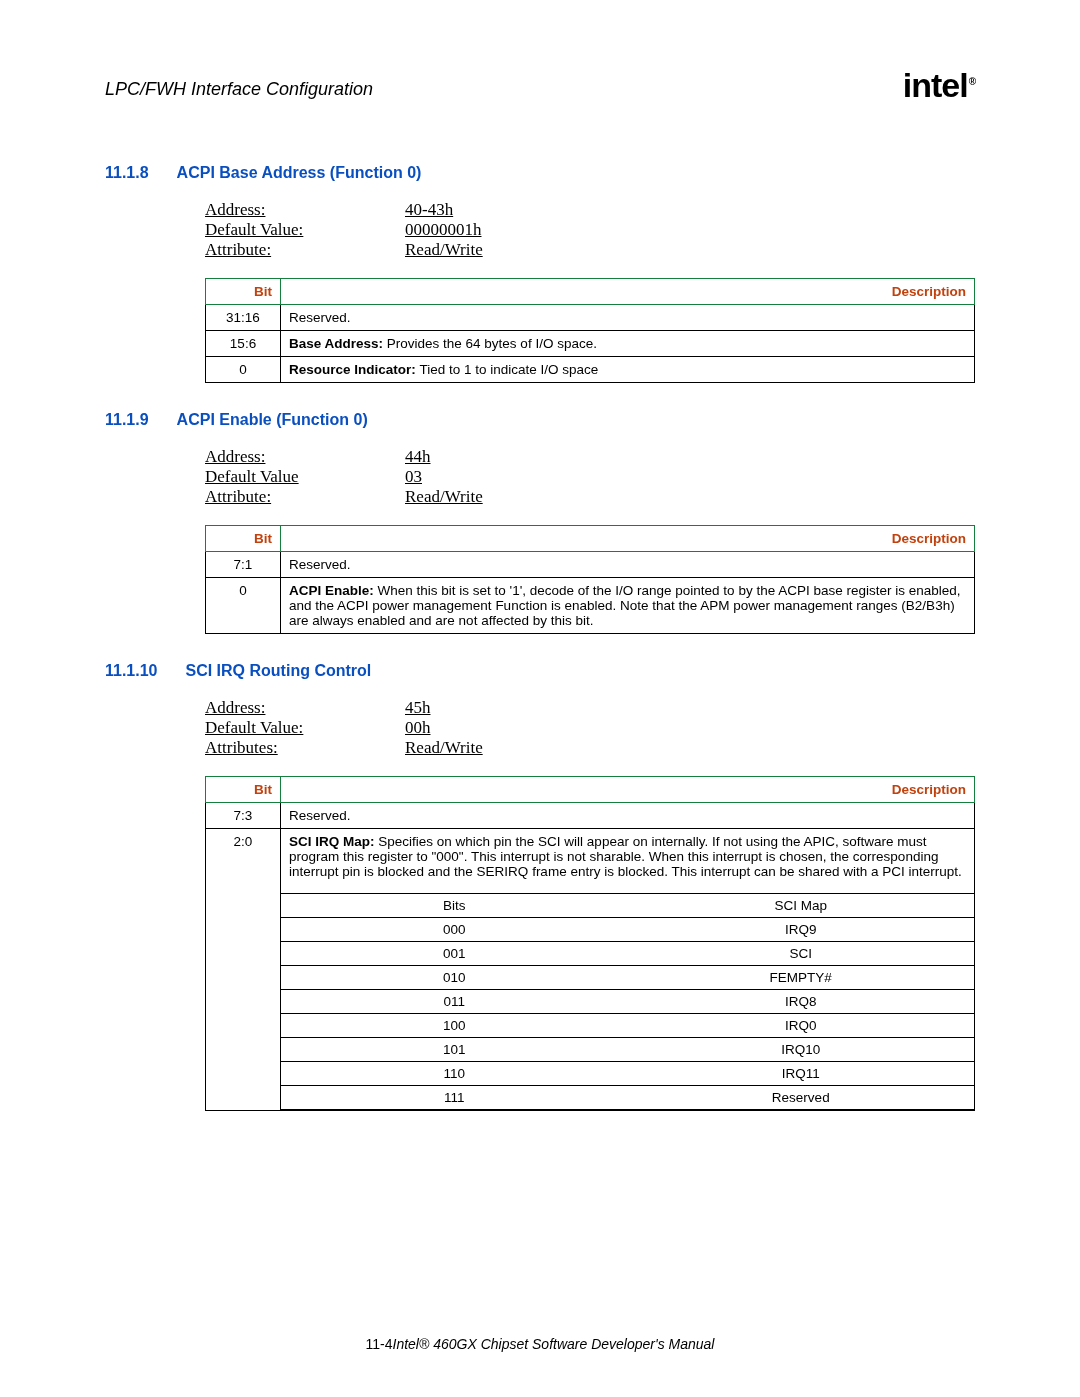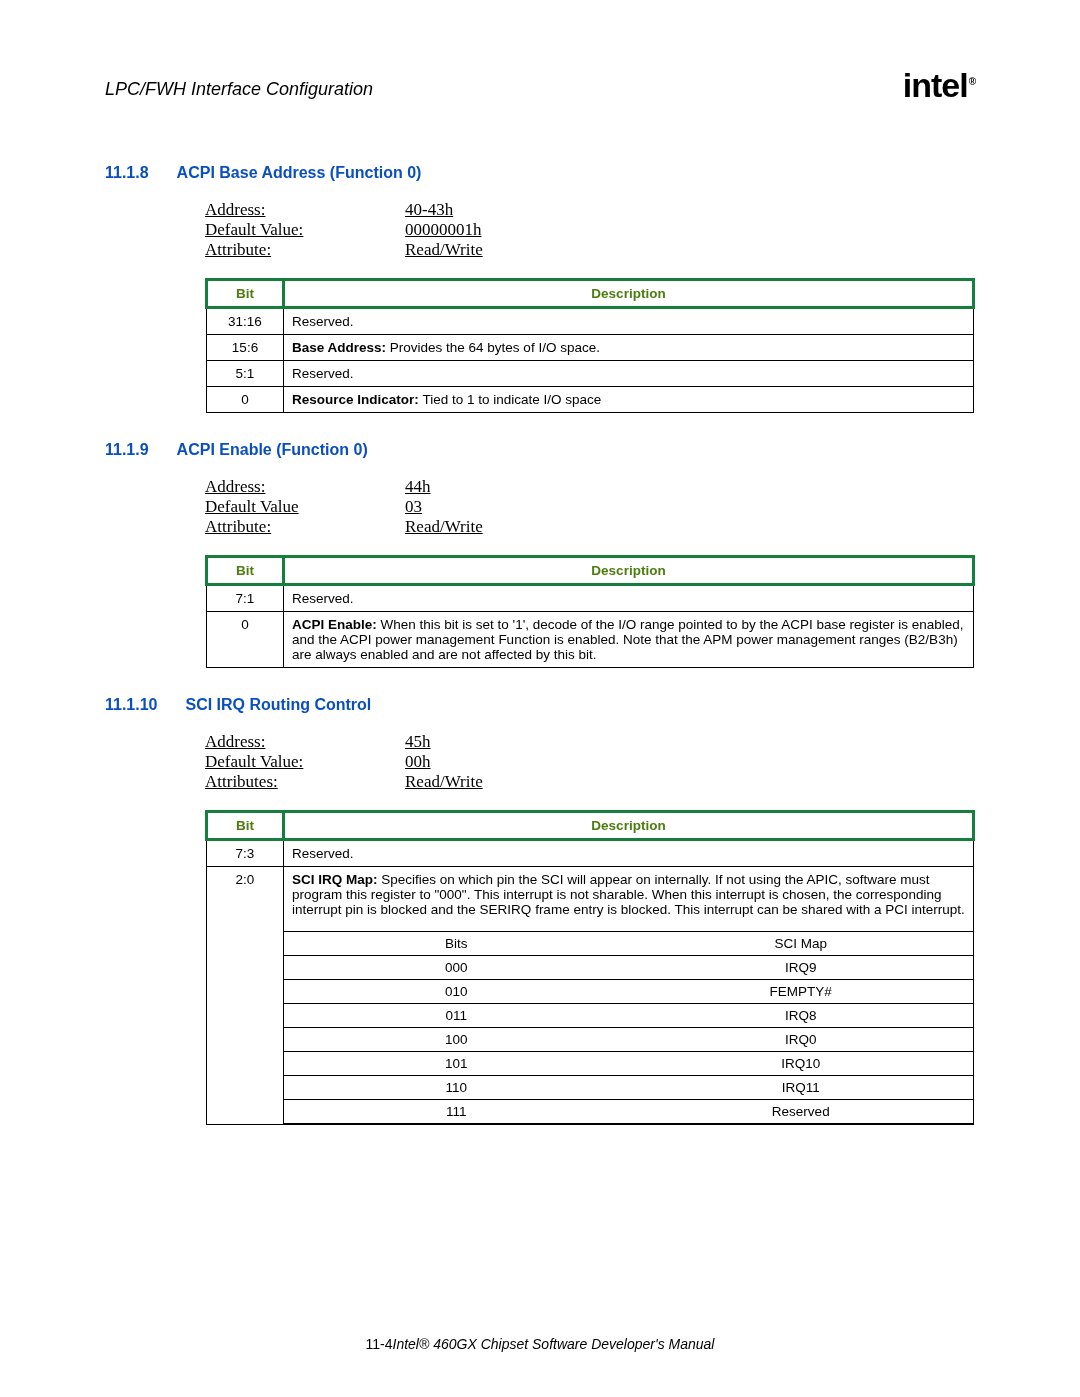--- a/index.html
+++ b/index.html
@@ -58,24 +58,24 @@
   .attr-label { width: 200px; }
   .bit-table {
     width: 100%;
     border-collapse: collapse;
     margin-left:100px;
     width: calc(100% - 100px);
     font-size: 13.5px;
     margin-bottom: 28px;
   }
   .bit-table th {
-    color: #4d7c0f;
+    color: #c2410c;
     font-weight: 700;
-    text-align: center;
-    border: 3px solid #15803d;
+    text-align: right;
+    border: 1px solid #15803d;
     padding: 5px 8px;
     font-size: 13.5px;
   }
   .bit-table td {
     border: 1px solid #000;
     padding: 5px 8px;
     vertical-align: top;
     font-size: 13.5px;
   }
   .bit-col { width: 58px; text-align: center; }
@@ -147,24 +147,20 @@
     </tr>
     <tr>
           <td class="bit-col">31:16</td>
           <td><span class="desc-bold"></span><span>Reserved.</span></td>
         </tr>
     <tr>
           <td class="bit-col">15:6</td>
           <td><span class="desc-bold">Base Address: </span><span>Provides the 64 bytes of I/O space.</span></td>
         </tr>
     <tr>
-          <td class="bit-col">5:1</td>
-          <td><span class="desc-bold"></span><span>Reserved.</span></td>
-        </tr>
-    <tr>
           <td class="bit-col">0</td>
           <td><span class="desc-bold">Resource Indicator: </span><span>Tied to 1 to indicate I/O space</span></td>
         </tr>
   </tbody>
     </table>
 
   <div class="section-heading">
     <span>11.1.9</span>
     <span>ACPI Enable (Function 0)</span>
   </div>
@@ -237,20 +233,24 @@
           <tbody>
                 <tr class="sub-head">
                   <td>Bits</td>
                   <td>SCI Map</td>
                 </tr>
           <tr>
                   <td>000</td>
                   <td>IRQ9</td>
                 </tr>
           <tr>
+                  <td>001</td>
+                  <td>SCI</td>
+                </tr>
+          <tr>
                   <td>010</td>
                   <td>FEMPTY#</td>
                 </tr>
           <tr>
                   <td>011</td>
                   <td>IRQ8</td>
                 </tr>
           <tr>
                   <td>100</td>
                   <td>IRQ0</td>

